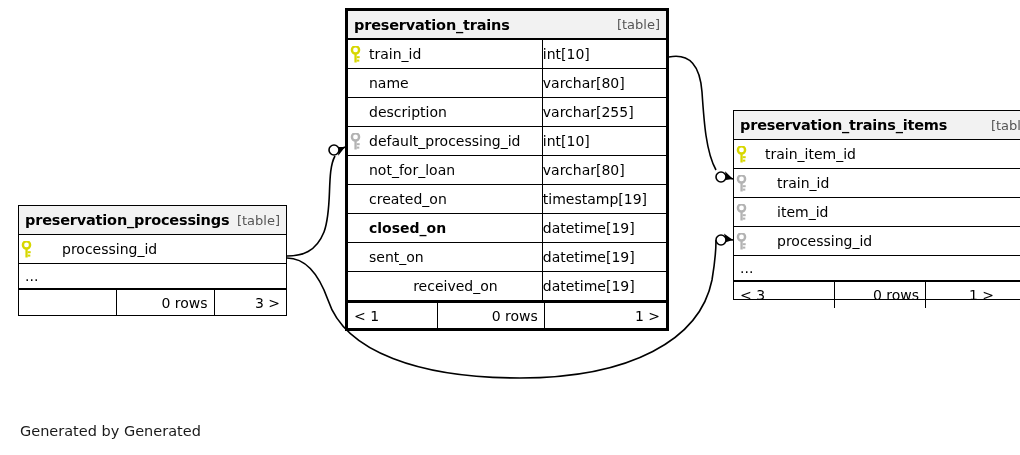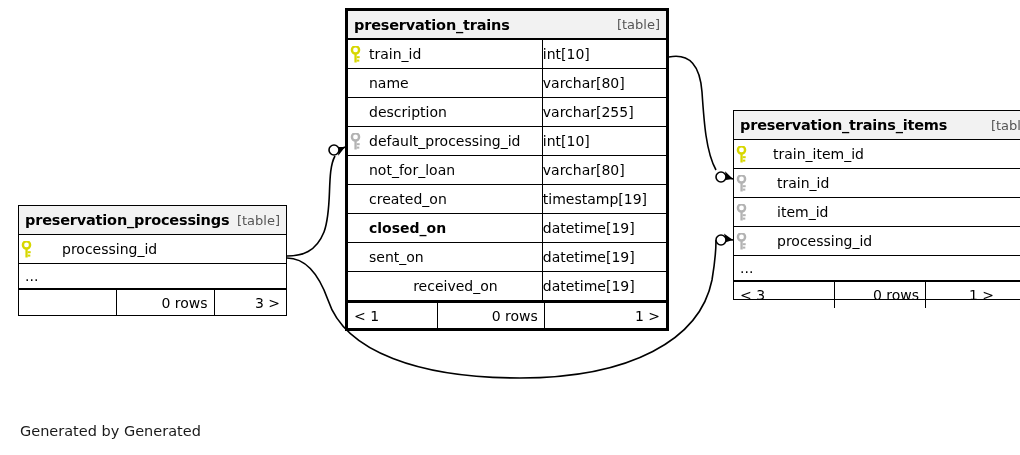--- a/index.html
+++ b/index.html
@@ -331,21 +331,21 @@
     <div class="tbl-row">
       <div class="cell-name" style="width:100%;">
         <span class="keyicon">
           <svg viewBox="0 0 13 17" width="13" height="17" xmlns="http://www.w3.org/2000/svg">
             <circle cx="6.5" cy="4" r="3.6" fill="none" stroke="#d7d700" stroke-width="2.4"></circle>
             <rect x="5.4" y="6.5" width="2.3" height="10" fill="#d7d700"></rect>
             <rect x="7.7" y="10.2" width="3" height="2" fill="#d7d700"></rect>
             <rect x="7.7" y="13.6" width="2.6" height="2" fill="#d7d700"></rect>
           </svg>
         </span>
-        <span class="col-label" style="margin-left:18px;text-align:center;">train_item_id</span>
+        <span class="col-label" style="margin-left:10px;text-align:center;">train_item_id</span>
       </div>
     </div>
 
     <div class="tbl-row">
       <div class="cell-name" style="width:100%;">
         <span class="keyicon">
           <svg viewBox="0 0 13 17" width="13" height="17" xmlns="http://www.w3.org/2000/svg">
             <circle cx="6.5" cy="4" r="3.6" fill="none" stroke="#b3b3b3" stroke-width="2.4"></circle>
             <rect x="5.4" y="6.5" width="2.3" height="10" fill="#b3b3b3"></rect>
             <rect x="7.7" y="10.2" width="3" height="2" fill="#b3b3b3"></rect>

